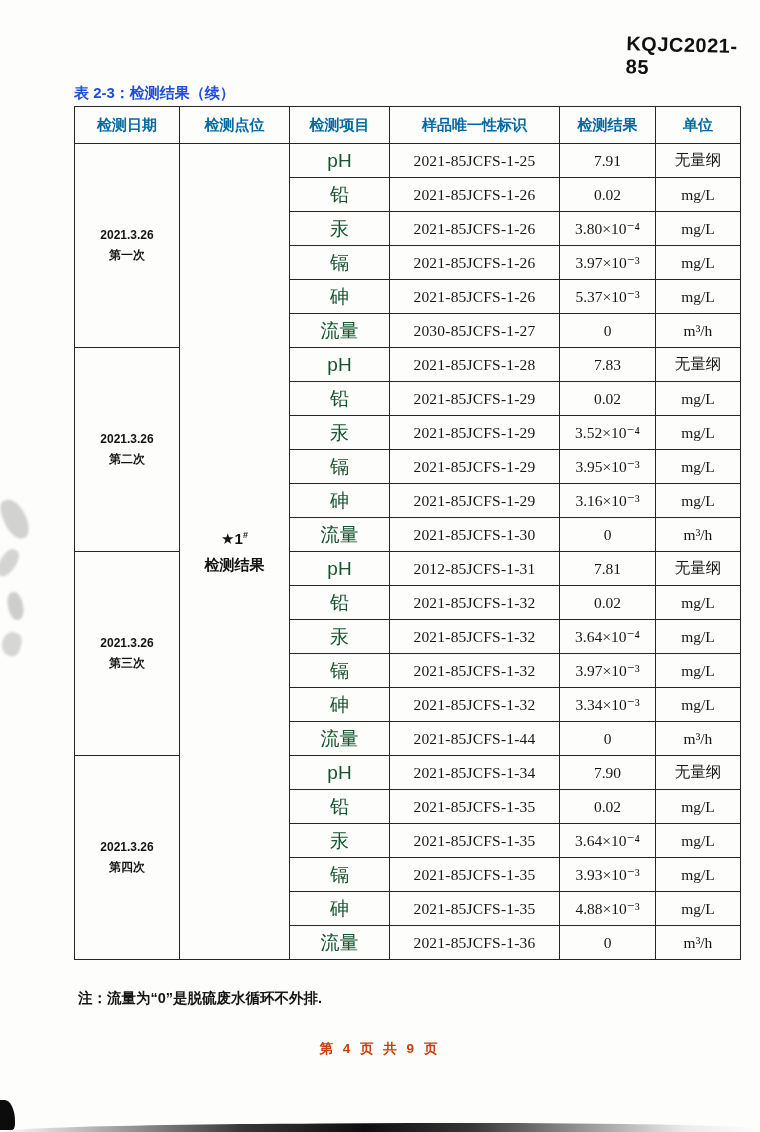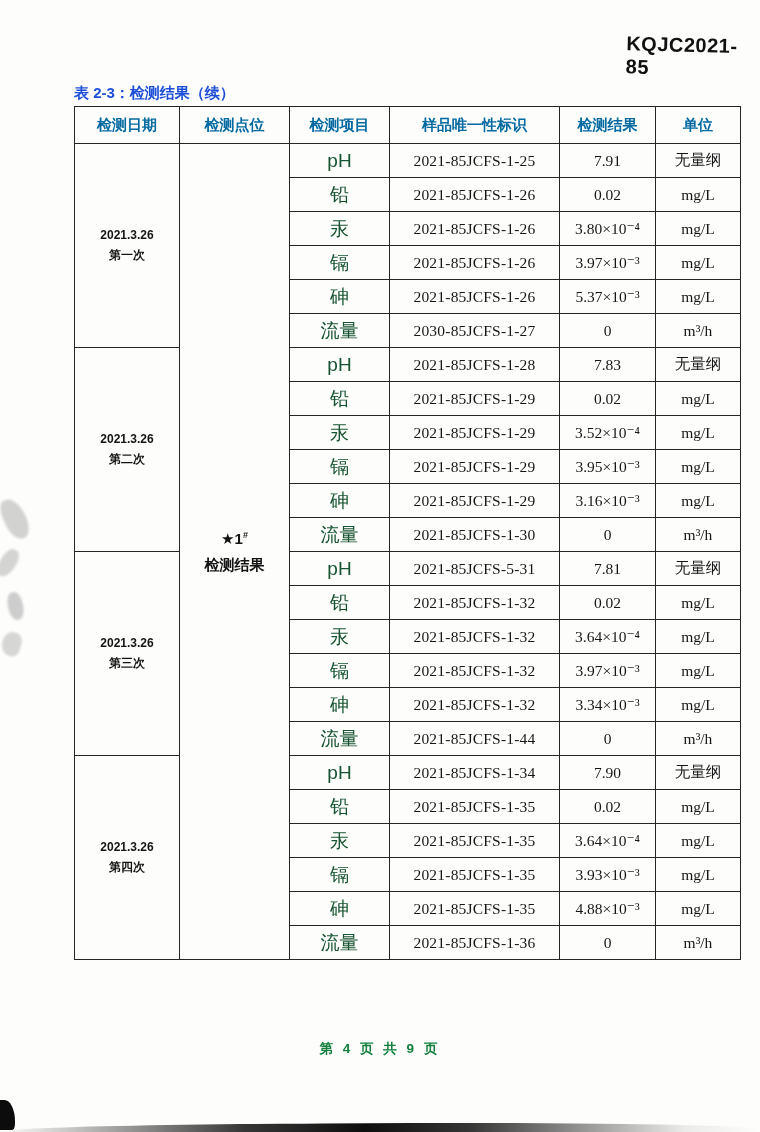--- a/index.html
+++ b/index.html
@@ -72,21 +72,21 @@
   }
   .footer {
     position: absolute;
     top: 1040px;
     left: 0;
     width: 100%;
     text-align: center;
     font-size: 13.5px;
     font-weight: 600;
     letter-spacing: 3px;
-    color: #15803d;
+    color: #c2410c;
   }
   
   .smudge { position: absolute; filter: blur(1.2px); }
   .smudge-1 { left: 4px; top: 498px; width: 22px; height: 42px; background: #8d8d8d; opacity: .38; transform: rotate(-22deg); border-radius: 35% 60% 45% 55%; }
   .smudge-2 { left: 0px;  top: 548px; width: 16px; height: 30px; background: #808080; opacity: .32; transform: rotate(28deg);  border-radius: 50% 40% 60% 45%; }
   .smudge-3 { left: 8px;  top: 592px; width: 15px; height: 28px; background: #6f6f6f; opacity: .33; transform: rotate(-12deg); border-radius: 45%; }
   .smudge-4 { left: 2px;  top: 632px; width: 19px; height: 24px; background: #7d7d7d; opacity: .30; transform: rotate(16deg);  border-radius: 55% 45% 40% 60%; }
   .bottom-edge {
     position: absolute;
     left: 0; bottom: 0;
@@ -216,21 +216,21 @@
           <td class="c-id">2021-85JCFS-1-30</td>
           <td class="c-res">0</td>
           <td class="c-unit">m³/h</td>
         </tr>
         <tr>
           <td rowspan="6" class="c-date">
             <div>2021.3.26</div>
             <div>第三次</div>
           </td>
           <td class="c-item">pH</td>
-          <td class="c-id">2021-85JCFS-5-31</td>
+          <td class="c-id">2012-85JCFS-1-31</td>
           <td class="c-res">7.81</td>
           <td class="c-unit">无量纲</td>
         </tr>
         <tr>
           <td class="c-item">铅</td>
           <td class="c-id">2021-85JCFS-1-32</td>
           <td class="c-res">0.02</td>
           <td class="c-unit">mg/L</td>
         </tr>
         <tr>
@@ -293,20 +293,21 @@
         </tr>
         <tr>
           <td class="c-item">流量</td>
           <td class="c-id">2021-85JCFS-1-36</td>
           <td class="c-res">0</td>
           <td class="c-unit">m³/h</td>
         </tr>
       </tbody>
   </table>
 
+  <div class="note">注：流量为“0”是脱硫废水循环不外排.</div>
 
   <div class="footer">第 4 页 共 9 页</div>
 
   <div class="smudge smudge-1"></div>
   <div class="smudge smudge-2"></div>
   <div class="smudge smudge-3"></div>
   <div class="smudge smudge-4"></div>
   <div class="bottom-edge"></div>
   <div class="corner-blob"></div>
 

